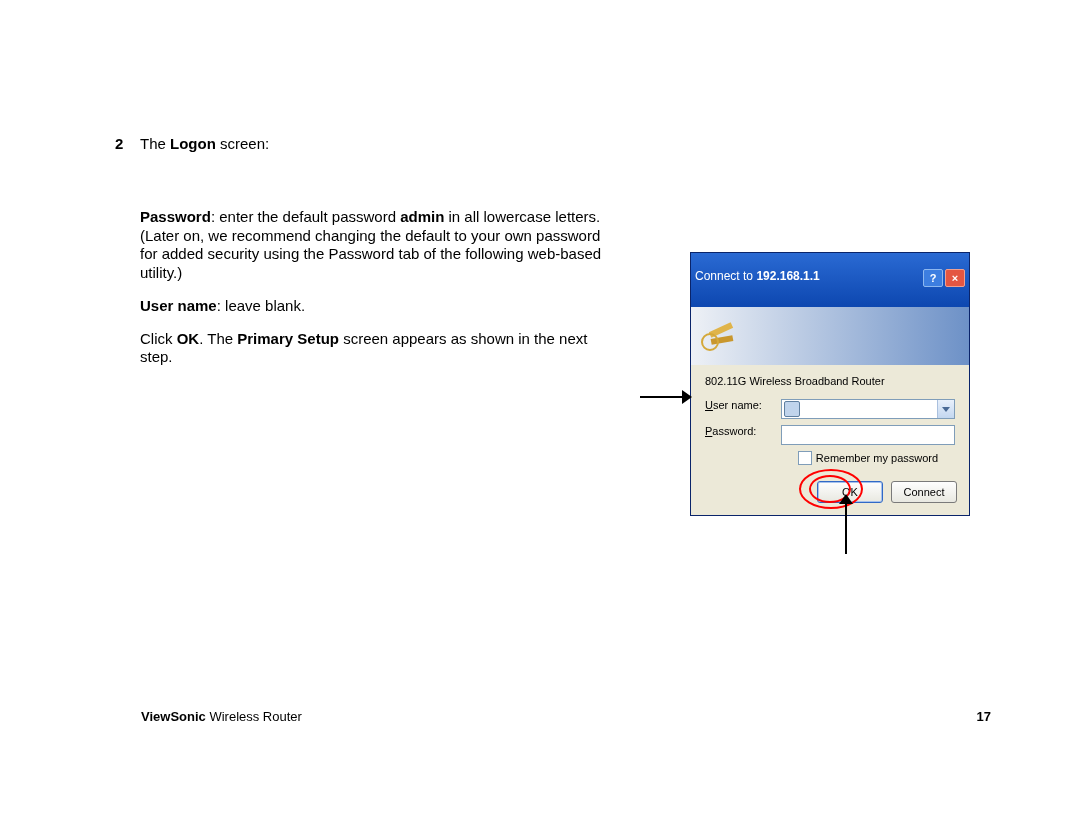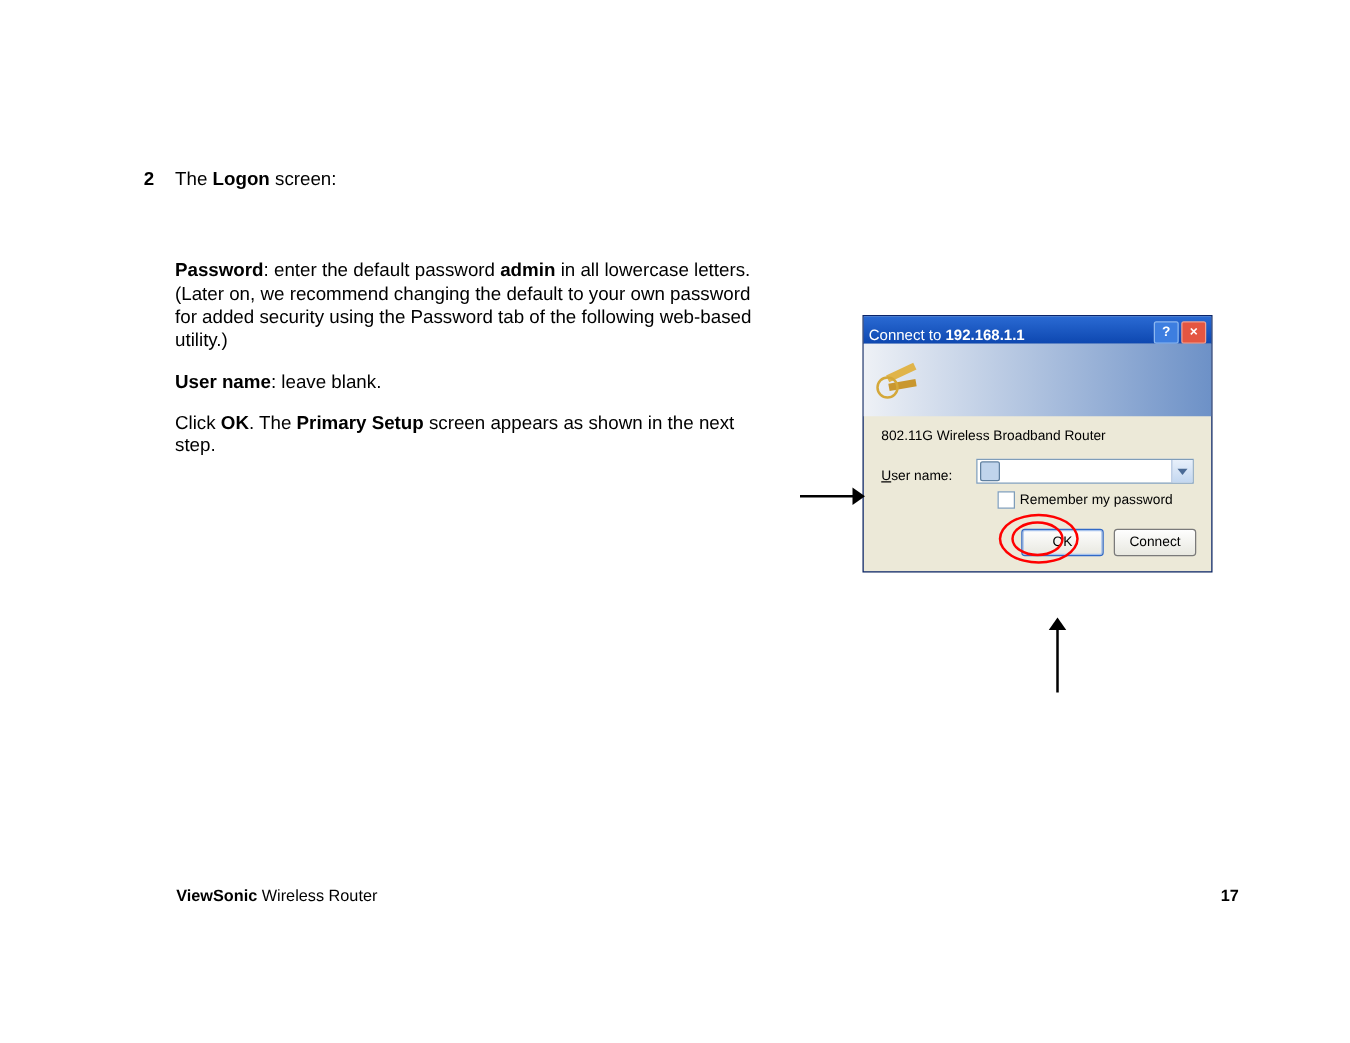--- a/index.html
+++ b/index.html
@@ -59,22 +59,22 @@
   .dialog {
     border: 1px solid #0a246a;
     background: #ece9d8;
     font-family: Tahoma, Arial, sans-serif;
     font-size: 11px;
   }
   .titlebar {
     height: 22px;
     background: linear-gradient(to bottom, #2a6ad3, #0d47b0);
     display: flex;
-    align-items: flex-end;
-    padding: 0 4px;
+    align-items: flex-start;
+    padding: 16px 4px;
     color: #fff;
   }
   .titlebar .t-text { flex: 1; font-size: 12px; }
   .titlebar .t-text .ip { font-weight: bold; }
   .tbtn {
     width: 18px; height: 16px;
     margin-left: 2px;
     display: flex; align-items: center; justify-content: center;
     border-radius: 2px;
     font-size: 11px;
@@ -115,21 +115,21 @@
   .form-area {
     padding: 10px 14px 6px 14px;
   }
   .realm {
     font-size: 11px;
     color: #000;
     margin-bottom: 12px;
   }
   .row {
     display: flex;
-    align-items: flex-end;
+    align-items: flex-start;
     margin-bottom: 6px;
   }
   .lbl {
     width: 76px;
     color: #000;
   }
   .lbl .ul { text-decoration: underline; }
   .combo, .pw {
     flex: 1;
     height: 18px;
@@ -260,20 +260,24 @@
       <div class="realm">802.11G Wireless Broadband Router</div>
       <div class="row">
         <div class="lbl"><span class="ul">U</span><span>ser name:</span></div>
         <div class="combo">
           <div class="ico"></div>
           <div class="dd">
               <div class="dd-arrow"></div>
             </div>
         </div>
       </div>
+      <div class="row">
+        <div class="lbl"><span class="ul">P</span><span>assword:</span></div>
+        <div class="pw"></div>
+      </div>
       <div class="chk-row">
         <div class="chk"></div>
         <span><span class="ul">R</span><span>emember my password</span></span>
       </div>
     </div>
     <div class="btn-row">
       <div style="position:relative;">
         <div class="btn ok">OK</div>
         <div class="ring1" style="left:-8px; top:-6px;"></div>
         <div class="ring2" style="left:-18px; top:-12px;"></div>

